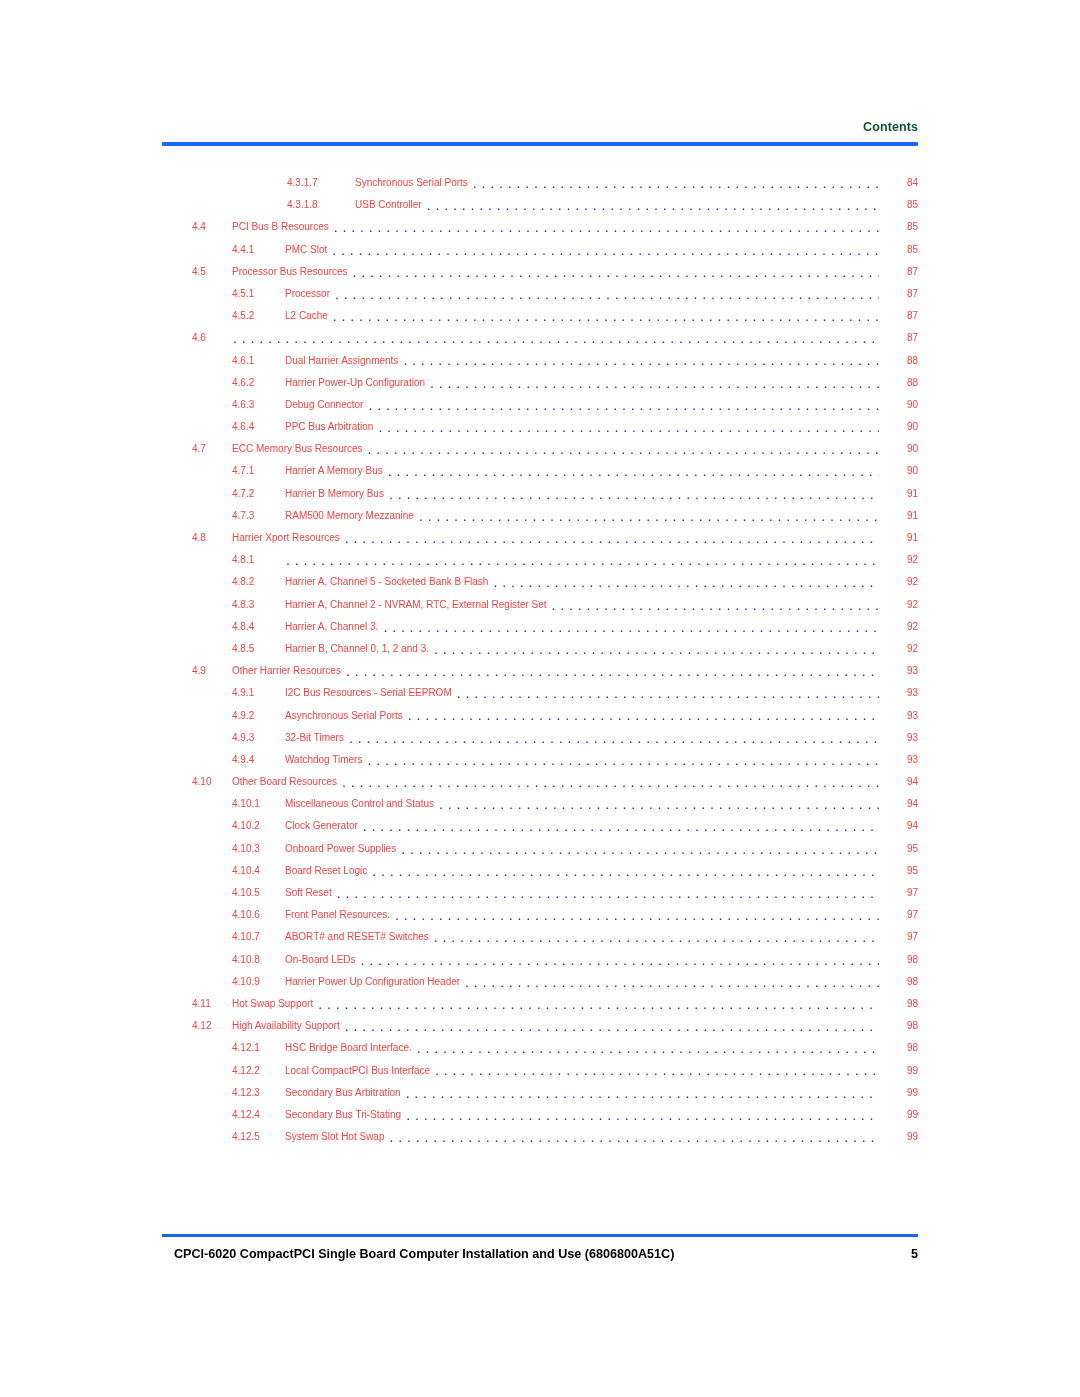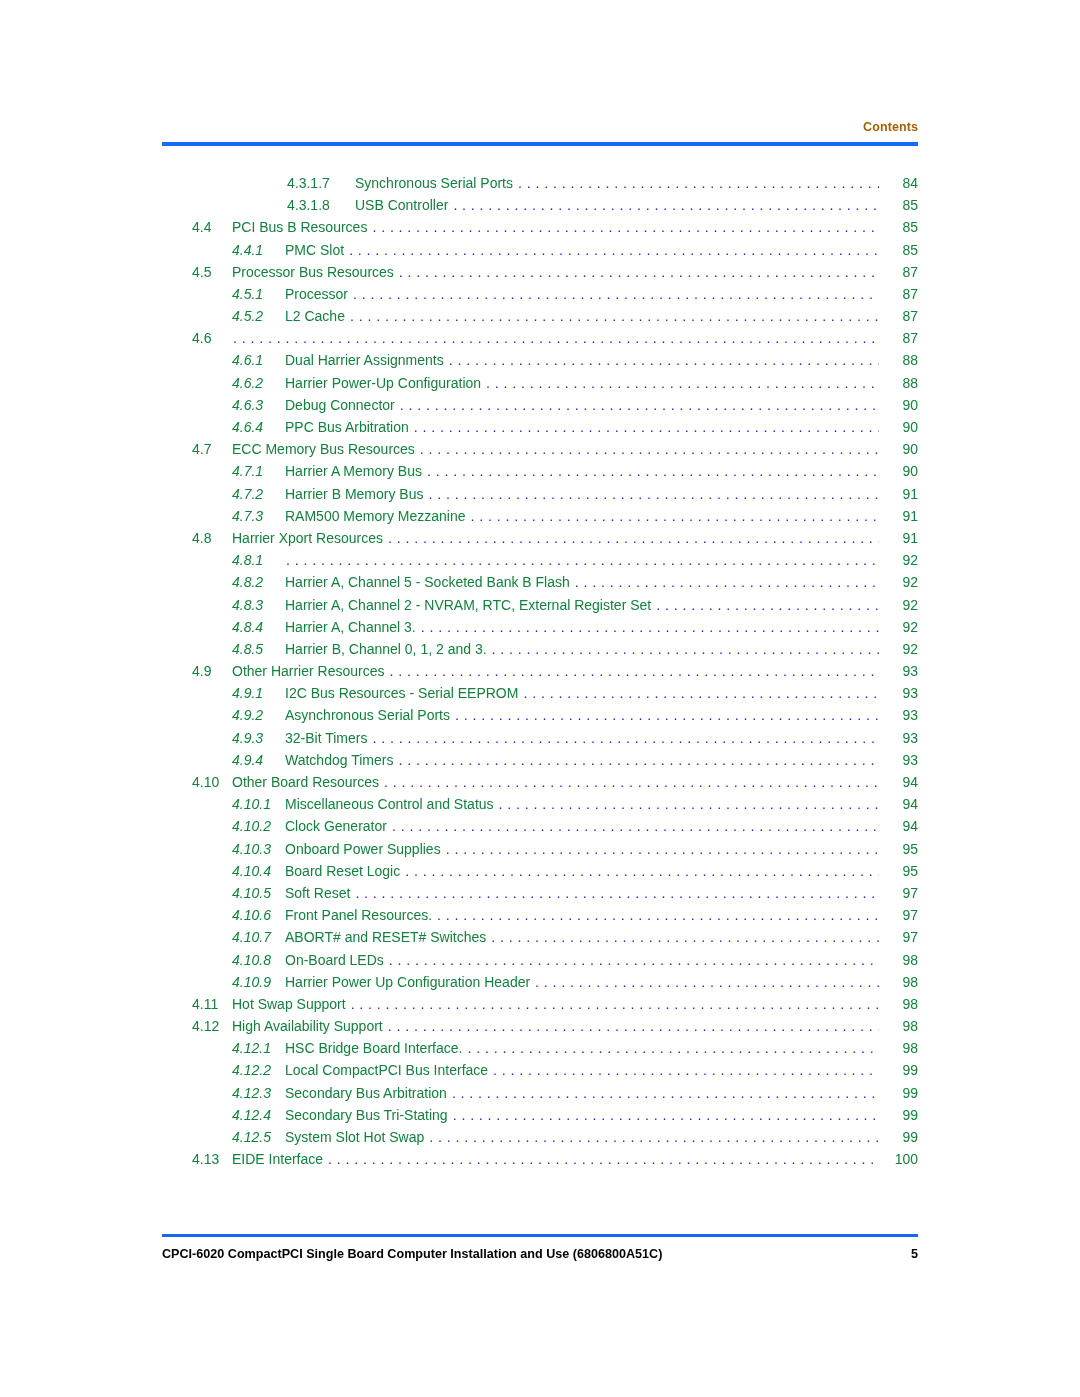--- a/index.html
+++ b/index.html
@@ -29,47 +29,47 @@
   .header {
     position: absolute;
     left: 162px;
     top: 120px;
     width: 756px;
   }
   .header-title {
     text-align: right;
     font-size: 12.5px;
     font-weight: bold;
-    color: #a16207;
+    color: #14532d;
     letter-spacing: 0.1px;
     line-height: 14px;
   }
   .header-rule {
     margin-top: 8px;
     height: 4px;
     background: #1569f5;
     width: 756px;
   }
 
   
   .toc {
     position: absolute;
     left: 162px;
     top: 172px;
     width: 756px;
   }
 
   .toc-entry {
     display: flex;
-    align-items: flex-end;
+    align-items: center;
     height: 22.2px;
-    font-size: 14px;
+    font-size: 10px;
     line-height: 22.2px;
     white-space: nowrap;
-    color: #15803d;
+    color: #ef4444;
   }
 
   .toc-num {
     flex: 0 0 auto;
     text-align: left;
   }
   .toc-title {
     flex: 0 0 auto;
     padding-right: 4px;
   }
@@ -95,21 +95,21 @@
     width: 34px;
     text-align: right;
     padding-left: 4px;
   }
 
   
   .lvl2 { padding-left: 30px; }
   .lvl2 .toc-num { width: 40px; }
 
   .lvl3 { padding-left: 70px; }
-  .lvl3 .toc-num { width: 53px; font-style: italic; }
+  .lvl3 .toc-num { width: 53px; }
 
   .lvl4 { padding-left: 125px; }
   .lvl4 .toc-num { width: 68px; }
 
   
   .footer {
     position: absolute;
     left: 162px;
     top: 1234px;
     width: 756px;
@@ -122,21 +122,21 @@
   .footer-row {
     margin-top: 10px;
     display: flex;
     align-items: baseline;
     justify-content: space-between;
     font-size: 12.6px;
     font-weight: bold;
     color: #000000;
     line-height: 15px;
   }
-  .footer-text { white-space: nowrap; }
+  .footer-text { white-space: nowrap; margin-left: 12px; }
   .footer-page { }
 </style>
 </head>
 <body>
 
 <div class="page">
 
   <div class="header">
     <div class="header-title">Contents</div>
     <div class="header-rule"></div>
@@ -397,26 +397,20 @@
         <span class="toc-num">4.12.4</span>
         <span class="toc-title">Secondary Bus Tri-Stating</span>
         <span class="toc-leader"></span>
         <span class="toc-page">99</span>
       </div>
       <div class="toc-entry lvl3">
         <span class="toc-num">4.12.5</span>
         <span class="toc-title">System Slot Hot Swap</span>
         <span class="toc-leader"></span>
         <span class="toc-page">99</span>
-      </div>
-      <div class="toc-entry lvl2">
-        <span class="toc-num">4.13</span>
-        <span class="toc-title">EIDE Interface</span>
-        <span class="toc-leader"></span>
-        <span class="toc-page">100</span>
       </div>
     </div>
 
   <div class="footer">
     <div class="footer-rule"></div>
     <div class="footer-row">
       <div class="footer-text">CPCI-6020 CompactPCI Single Board Computer Installation and Use (6806800A51C)</div>
       <div class="footer-page">5</div>
     </div>
   </div>

